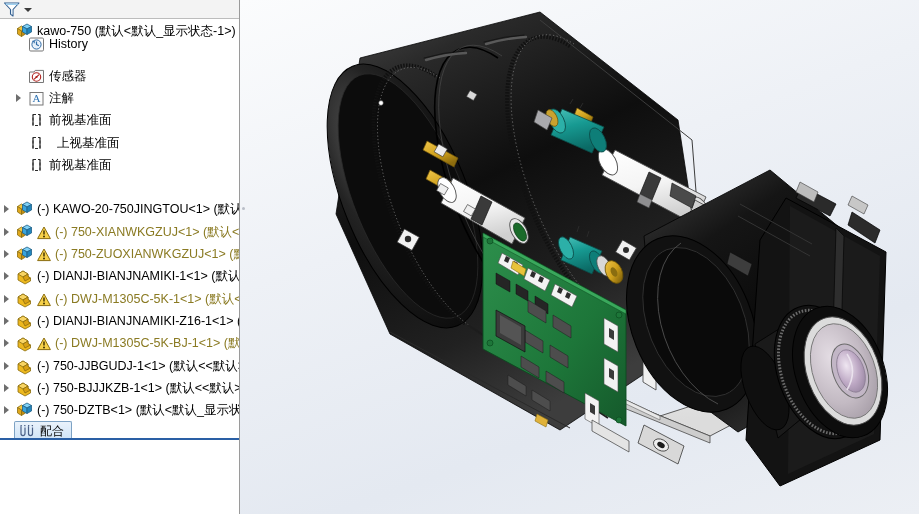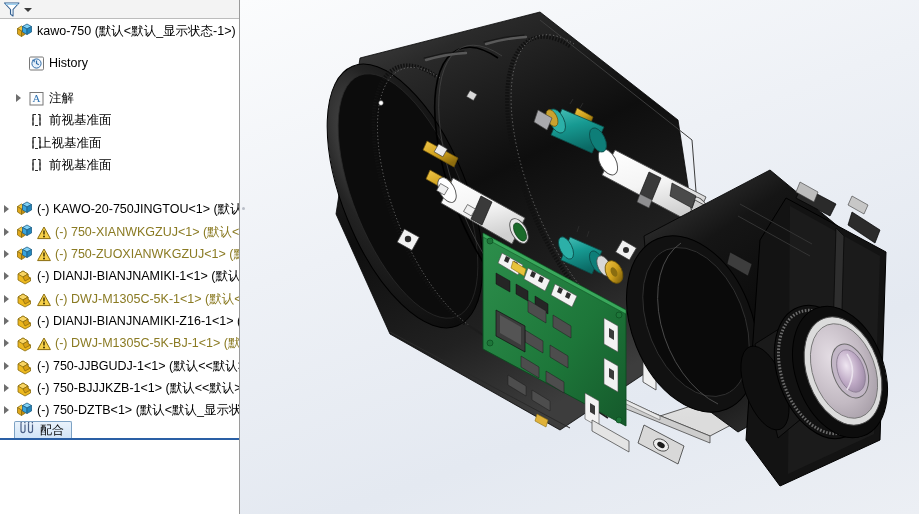--- a/index.html
+++ b/index.html
@@ -53,21 +53,21 @@
   .tlabel.dim{color:#8a7a22;}
   .tlabel.norm{color:#000;}
 
   
   #mates-tab{
     position:absolute;left:14px;top:421px;height:18px;
     background:linear-gradient(#e9f2fb,#cfe3f7);
     border:1px solid #7da2c4;border-bottom:none;
     border-radius:2px 2px 0 0;
     padding:0 7px 0 4px;
-    display:flex;align-items:flex-start;gap:4px;
+    display:flex;align-items:center;gap:4px;
     font-size:12px;color:#000;
   }
   #tab-underline{
     position:absolute;left:0;top:438px;width:239px;height:2px;background:#2a5fa5;
   }
   #tree-lower{
     position:absolute;left:0;top:440px;width:239px;height:74px;background:#fff;
   }
 
   
@@ -105,29 +105,38 @@
           <span class="ticon" style="left:16px"><svg viewBox="0 0 17 17">
               <path d="M1.5 5.5 L5.5 3 L9.5 5.5 L5.5 8 Z" fill="#f5c842" stroke="#8a6d10" stroke-width="0.8"></path>
               <path d="M1.5 5.5 L1.5 11 L5.5 13.5 L5.5 8 Z" fill="#e0a81c" stroke="#8a6d10" stroke-width="0.8"></path>
               <path d="M5.5 8 L9.5 5.5 L9.5 11 L5.5 13.5 Z" fill="#c48f12" stroke="#8a6d10" stroke-width="0.8"></path>
               <path d="M6.5 3.5 L11 1 L15.5 3.5 L11 6 Z" fill="#7fd0f5" stroke="#1f5f87" stroke-width="0.8"></path>
               <path d="M6.5 3.5 L6.5 9 L11 11.5 L11 6 Z" fill="#3aa5dd" stroke="#1f5f87" stroke-width="0.8"></path>
               <path d="M11 6 L15.5 3.5 L15.5 9 L11 11.5 Z" fill="#2286bd" stroke="#1f5f87" stroke-width="0.8"></path>
             </svg></span>
           <span class="tlabel norm" style="left:37px">kawo-750  (默认&lt;默认_显示状态-1&gt;)</span>
         </div>
-        <div class="trow" style="top: 32px;">
+        <div class="trow" style="top: 13px;">
           <span class="ticon" style="left:28px"><svg viewBox="0 0 17 17">
               <rect x="1.5" y="2" width="14" height="13" rx="1.2" fill="#fdfdfd" stroke="#777" stroke-width="1"></rect>
               <circle cx="8.5" cy="8.5" r="4.6" fill="#e6f0fa" stroke="#2f6ca8" stroke-width="1"></circle>
               <path d="M8.5 5.5 L8.5 8.5 L10.8 9.8" fill="none" stroke="#2f6ca8" stroke-width="1.2"></path>
               <path d="M4.2 5.2 L6.2 5.2 L6.2 7.2" fill="none" stroke="#2f6ca8" stroke-width="1.1"></path>
             </svg></span>
           <span class="tlabel norm" style="left:49px">History</span>
         </div>
+        <div class="trow" style="top: 44.6px;">
+          <span class="ticon" style="left:28px"><svg viewBox="0 0 17 17">
+              <path d="M1.5 4 L6 4 L7.2 2.4 L15.5 2.4 L15.5 14.5 L1.5 14.5 Z" fill="#fbfbfb" stroke="#777" stroke-width="1"></path>
+              <circle cx="8.5" cy="9" r="4.2" fill="#fff" stroke="#b0241f" stroke-width="1.1"></circle>
+              <path d="M6 11.4 L11 6.6" stroke="#b0241f" stroke-width="1.2"></path>
+              <circle cx="8.5" cy="9" r="1.1" fill="#b0241f"></circle>
+            </svg></span>
+          <span class="tlabel norm" style="left:49px">传感器</span>
+        </div>
         <div class="trow" style="top: 66.9px;">
           <span class="twist" style="left:16px"></span>
           <span class="ticon" style="left:28px"><svg viewBox="0 0 17 17">
               <rect x="2" y="2.5" width="13" height="12.5" fill="#fdfdfd" stroke="#777" stroke-width="1"></rect>
               <text x="8.5" y="12.4" font-size="11" font-family="Liberation Serif, serif" fill="#2a6fb0" text-anchor="middle">A</text>
             </svg></span>
           <span class="tlabel norm" style="left:49px">注解</span>
         </div>
         <div class="trow" style="top: 89.2px; padding-left: 32px;">
           <span class="ticon" style="left:28px"><svg viewBox="0 0 17 17">
@@ -136,21 +145,21 @@
               <path d="M12 2.5 L12 13.5" stroke="#2b2b2b" stroke-width="1.2"></path>
             </svg></span>
           <span class="tlabel norm" style="left:49px">前视基准面</span>
         </div>
         <div class="trow" style="top: 111.5px;">
           <span class="ticon" style="left:28px"><svg viewBox="0 0 17 17">
               <path d="M5 2.5 L12 2.5 L12 13.5 L5 13.5 Z" fill="none" stroke="#2b2b2b" stroke-width="1" stroke-dasharray="3 2"></path>
               <path d="M5 2.5 L5 13.5" stroke="#2b2b2b" stroke-width="1.2"></path>
               <path d="M12 2.5 L12 13.5" stroke="#2b2b2b" stroke-width="1.2"></path>
             </svg></span>
-          <span class="tlabel norm" style="left:39px">上视基准面</span>
+          <span class="tlabel norm" style="left:57px">上视基准面</span>
         </div>
         <div class="trow" style="top: 133.8px;">
           <span class="ticon" style="left:28px"><svg viewBox="0 0 17 17">
               <path d="M5 2.5 L12 2.5 L12 13.5 L5 13.5 Z" fill="none" stroke="#2b2b2b" stroke-width="1" stroke-dasharray="3 2"></path>
               <path d="M5 2.5 L5 13.5" stroke="#2b2b2b" stroke-width="1.2"></path>
               <path d="M12 2.5 L12 13.5" stroke="#2b2b2b" stroke-width="1.2"></path>
             </svg></span>
           <span class="tlabel norm" style="left:49px">前视基准面</span>
         </div>
         <div class="trow" style="top: 178.4px;">

